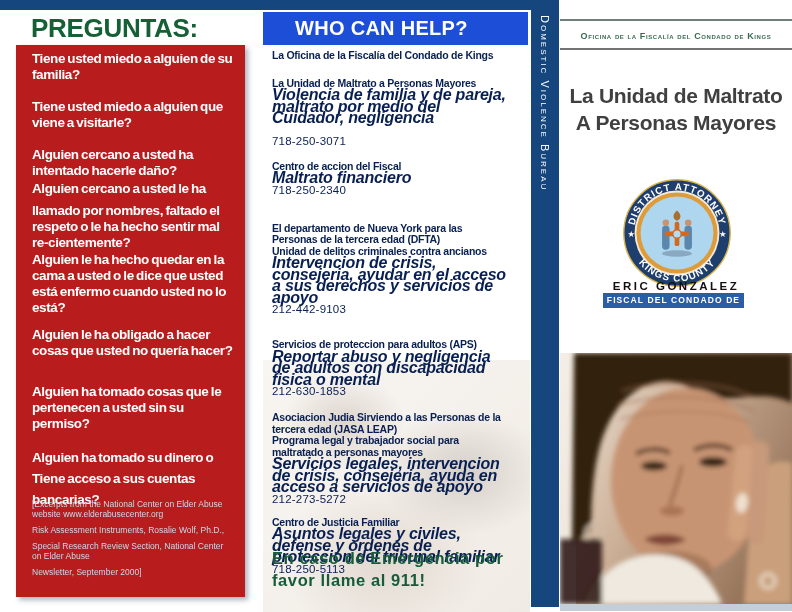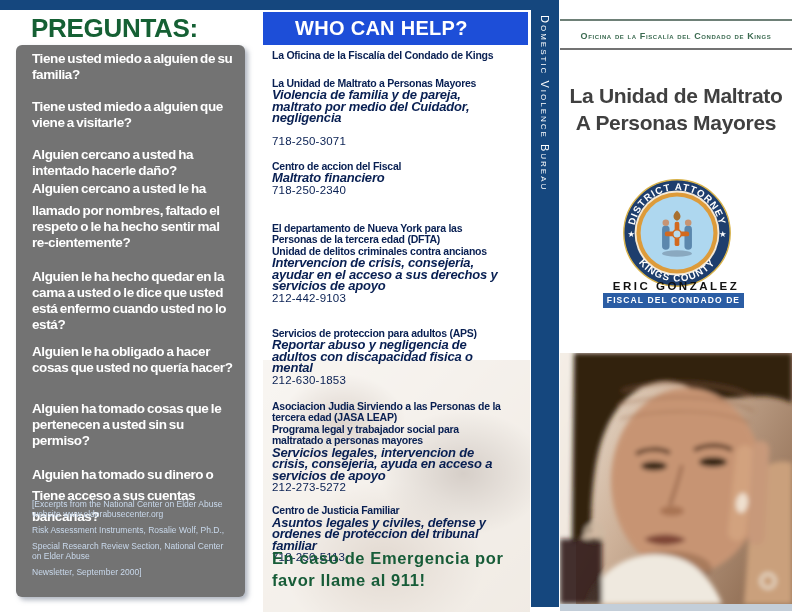--- a/index.html
+++ b/index.html
@@ -7,43 +7,43 @@
         font-family:"Liberation Sans",sans-serif;}
   p{margin:0;}
   p:empty{display:none;}
 
   
   .topbar{position:absolute;left:0;top:0;width:546px;height:10px;background:#15477e;}
 
   
   .preguntas-heading{position:absolute;left:31px;top:13px;font-size:26px;font-weight:bold;
         color:#156034;letter-spacing:-0.3px;}
-  .q-box{position:absolute;left:16px;top:45px;width:229px;height:552px;background:#737373;
+  .q-box{position:absolute;left:16px;top:45px;width:229px;height:552px;background:#b91c1c;
         box-sizing:border-box;padding:6px 10px 0 16px;
-        box-shadow:3px 3px 5px rgba(110,120,140,.55);border-radius:6px;}
+        box-shadow:3px 3px 5px rgba(110,120,140,.55);}
   .q{color:#ffffff;font-weight:bold;font-size:13.5px;line-height:16px;
         letter-spacing:-0.4px;word-spacing:-1px;}
   .q.loose{line-height:21px;}
   .footnotes{position:absolute;left:16px;right:10px;bottom:14px;}
   .fn{color:#c9d9ec;font-size:8.5px;line-height:10px;margin-bottom:6px;letter-spacing:0;}
 
   
   .who-bar{position:absolute;left:263px;top:12px;width:265px;height:33px;background:#1d4ed8;
         color:#ffffff;font-weight:bold;font-size:20px;line-height:33px;padding-left:32px;
         box-sizing:border-box;letter-spacing:0.3px;}
   .mid-bg{position:absolute;left:263px;top:360px;width:267px;height:252px;opacity:.28;
         background:
           radial-gradient(90px 70px at 30% 25%,#8a6c52 0%,rgba(138,108,82,0) 70%),
           radial-gradient(120px 90px at 75% 45%,#6e543e 0%,rgba(110,84,62,0) 70%),
           radial-gradient(140px 110px at 45% 80%,#9a7a5c 0%,rgba(154,122,92,0) 72%),
           linear-gradient(135deg,#e9dfd2 0%,#d8c8b4 60%,#cdbaa2 100%);}
   .mid-content{position:absolute;left:272px;top:50px;width:238px;}
   .sec .s-name{color:#081f52;font-weight:bold;font-size:10.5px;line-height:11.5px;
         letter-spacing:-0.25px;}
-  .sec .s-desc{color:#081f52;font-weight:bold;font-style:italic;font-size:13px;
+  .sec .s-desc{color:#081f52;font-weight:bold;font-style:italic;font-size:16px;
         line-height:11.5px;letter-spacing:-0.2px;}
   .sec .s-phone{color:#081f52;font-size:11.5px;line-height:13px;letter-spacing:0.2px;}
   .sec .phone-gap{margin-top:11px;}
   .emergency{position:absolute;left:272px;top:548px;width:245px;color:#175c38;
         font-size:16.5px;font-weight:600;line-height:21.5px;letter-spacing:0.6px;}
 
   
   .spine{position:absolute;left:531px;top:0;width:28px;height:607px;background:#15477e;}
   .spine span{display:block;writing-mode:vertical-rl;margin:15px auto 0 auto;color:#ffffff;
         font-variant:small-caps;font-size:11px;letter-spacing:2px;white-space:nowrap;}
@@ -73,21 +73,21 @@
 
   <div class="topbar"></div>
 
   <div class="preguntas-heading">PREGUNTAS:</div>
 
   <div class="q-box">
     <p class="q" style="margin-bottom:16px">Tiene usted miedo a alguien de su familia?</p>
     <p class="q" style="margin-bottom:16px">Tiene usted miedo a alguien que viene a visitarle?</p>
     <p class="q" style="margin-bottom:2px">Alguien cercano a usted ha intentado hacerle daño?</p>
     <p class="q" style="margin-bottom:6px">Alguien cercano a usted le ha</p>
-    <p class="q" style="margin-bottom:18px">llamado por nombres, faltado el respeto o le ha hecho sentir mal re-cientemente?</p>
+    <p class="q" style="margin-bottom:1px">llamado por nombres, faltado el respeto o le ha hecho sentir mal re-cientemente?</p>
     <p class="q" style="margin-bottom:11px">Alguien le ha hecho quedar en la cama a usted o le dice que usted está enfermo cuando usted no lo está?</p>
     <p class="q" style="margin-bottom:25px">Alguien le ha obligado a hacer cosas que usted no quería hacer?</p>
     <p class="q" style="margin-bottom:15px">Alguien ha tomado cosas que le pertenecen a usted sin su permiso?</p>
     <p class="q loose">Alguien ha tomado su dinero o Tiene acceso a sus cuentas bancarias?</p>
 
     <div class="footnotes">
       <p class="fn">[Excerpts from the National Center on Elder Abuse website www.elderabusecenter.org</p>
       <p class="fn">Risk Assessment Instruments, Rosalie Wolf, Ph.D.,</p>
       <p class="fn">Special Research Review Section,  National Center on Elder Abuse</p>
       <p class="fn">Newsletter, September 2000]</p>

